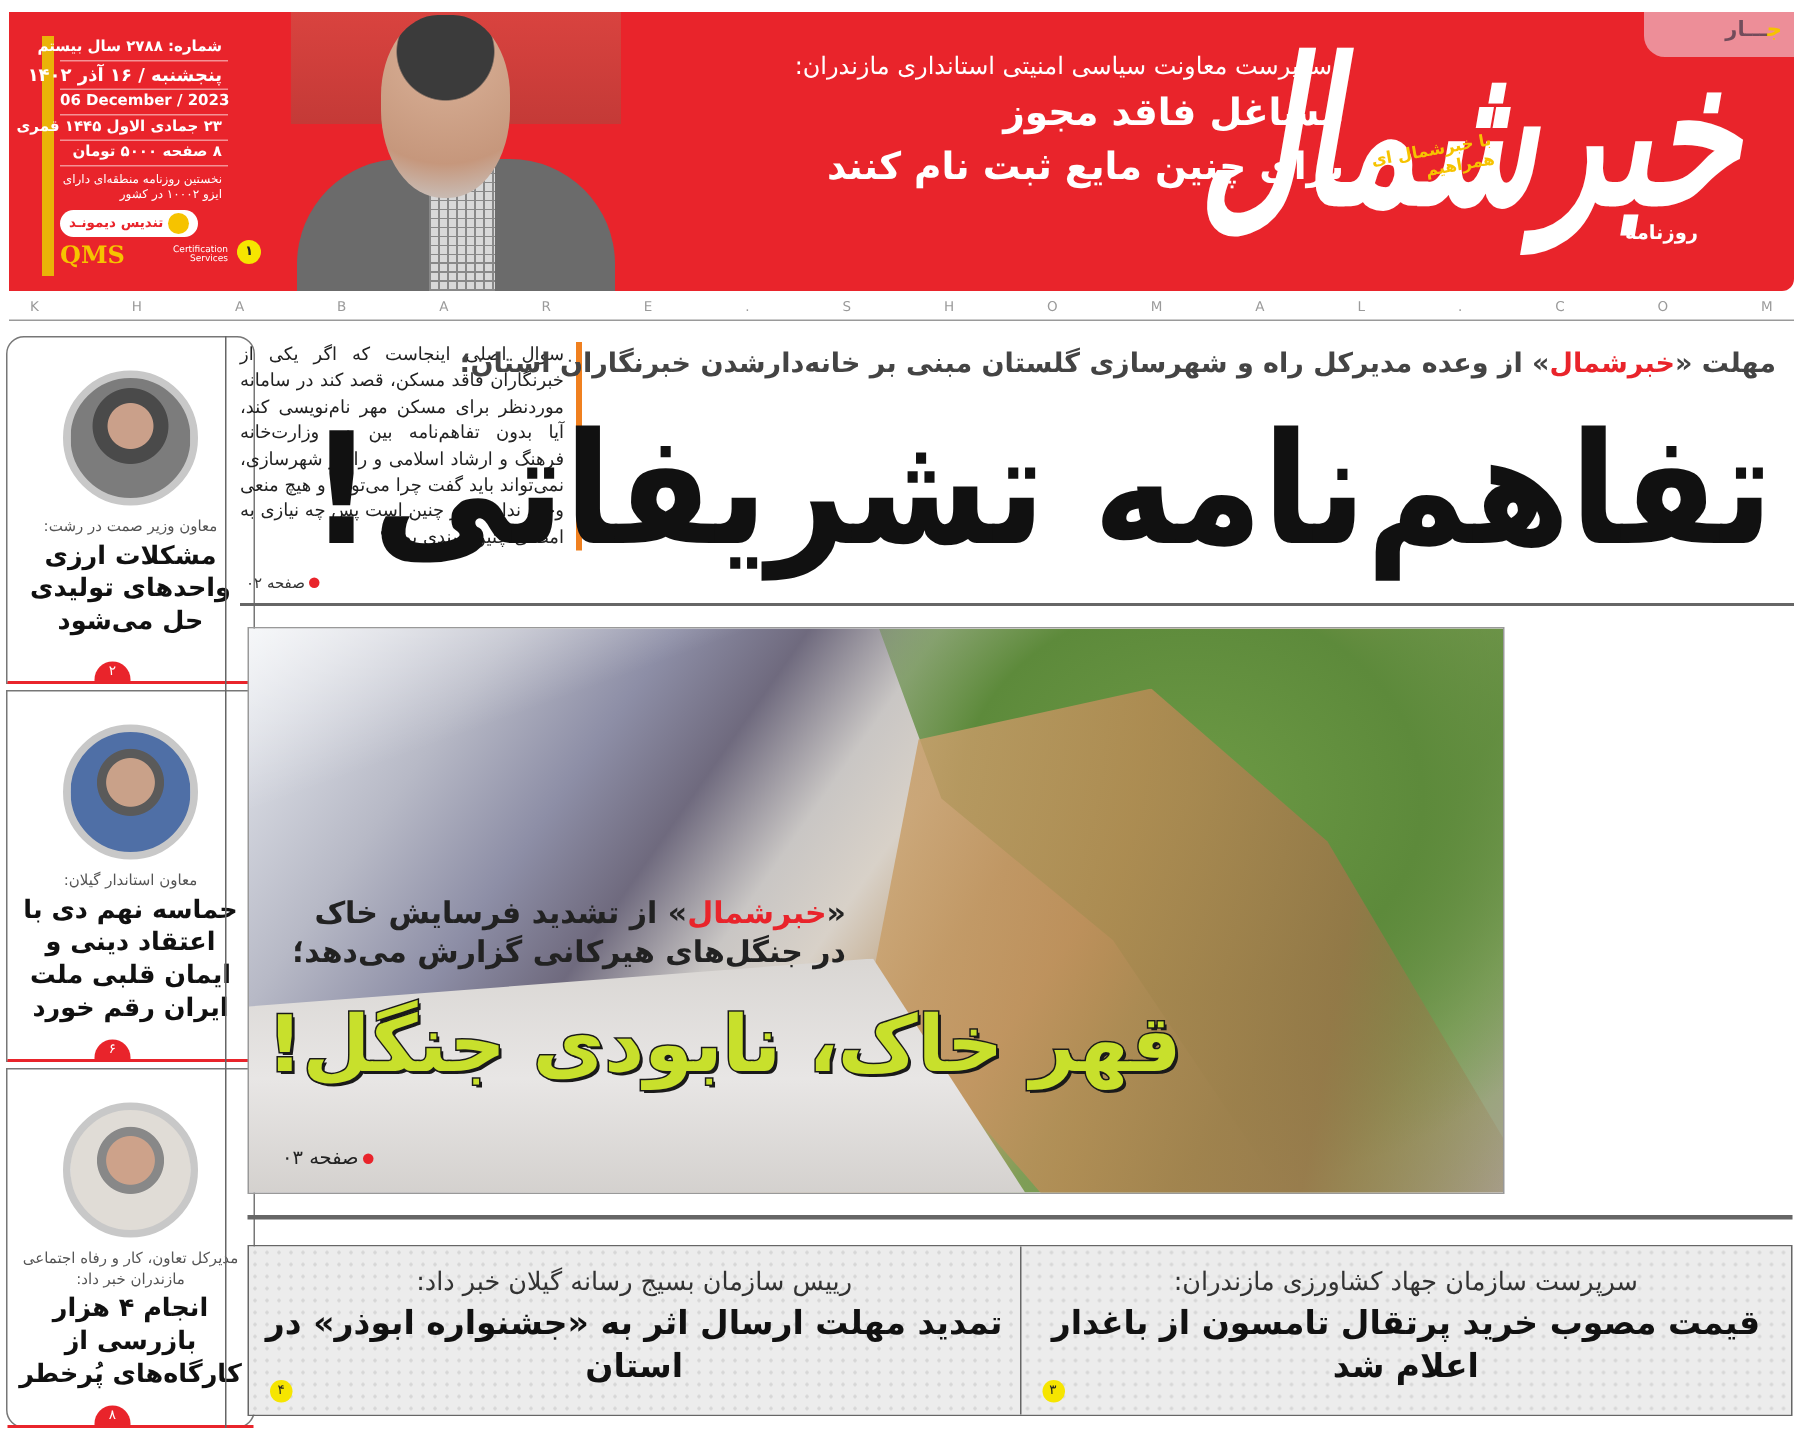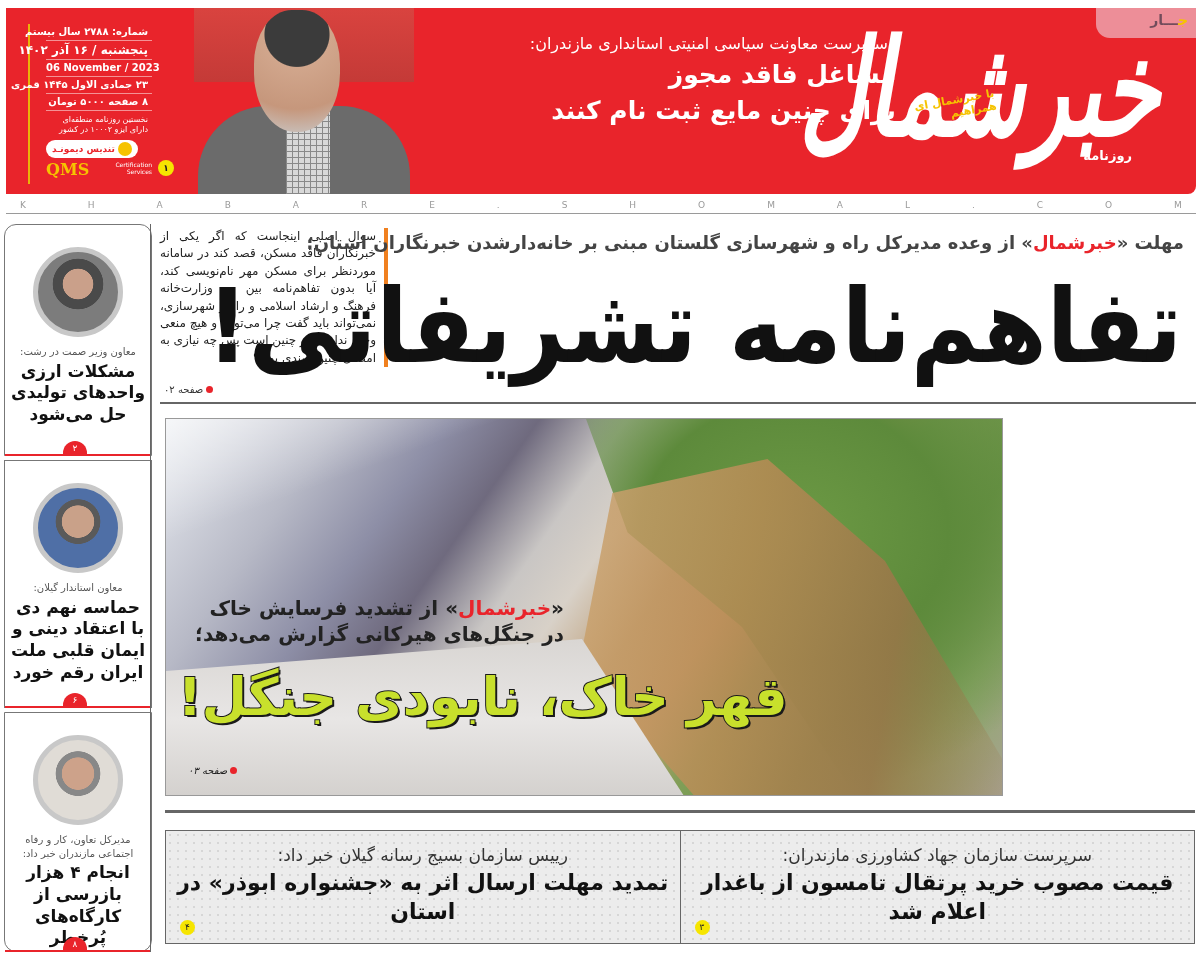--- a/index.html
+++ b/index.html
@@ -7,33 +7,33 @@
   body { font-family: "DejaVu Sans", sans-serif; position: relative; direction: ltr; }
 
   
   .masthead {
     position: absolute; left: 6px; top: 8px; width: 1190px; height: 186px;
     background: #e9242b; border-radius: 0 0 8px 0; overflow: hidden;
   }
   .info-box {
     position: absolute; left: 22px; top: 16px; width: 124px; height: 160px;
     color: #fff; text-align: right; direction: rtl; font-size: 10px; line-height: 1;
-    border-left: 2px solid #eab308; padding-left: 16px;
+    border-left: 8px solid #eab308; padding-left: 4px;
   }
   .info-box .info-line { padding: 3px 4px 3px 0; border-bottom: 1px solid rgba(255,255,255,0.5); font-weight: bold; white-space: nowrap; }
   .info-box .info-line.big { font-size: 12px; }
   .info-box .info-line.date-en { direction: ltr; text-align: right; font-size: 10px; }
   .info-box .info-line.small { font-weight: normal; font-size: 8px; border-bottom: none; padding-top: 4px; line-height: 1.2; white-space: normal; }
   .badge-row { display: flex; justify-content: flex-end; align-items: center; margin-top: 3px; }
   .badge-pill {
     background: #fff; color: #e9242b; border-radius: 9px; font-size: 9px; font-weight: bold;
     padding: 2px 6px; display: flex; align-items: center; gap: 3px;
   }
   .badge-pill .sun { width: 14px; height: 14px; border-radius: 50%; background: #f6c300; display: inline-block; }
-  .qms { direction: ltr; display: flex; justify-content: flex-end; gap: 11px; margin-top: 4px; }
+  .qms { direction: ltr; display: flex; align-items: center; justify-content: flex-end; gap: 11px; margin-top: 4px; }
   .qms .qms-mark { font-family: "DejaVu Serif", serif; font-weight: bold; color: #f6c300; font-size: 16px; }
   .qms .qms-sub { font-size: 6px; color: #fff; line-height: 1.1; }
   .page-dot {
     position: absolute; left: 152px; top: 152px; width: 16px; height: 16px; border-radius: 50%;
     background: #f6e500; color: #222; font-size: 9px; font-weight: bold; text-align: center; line-height: 16px;
   }
   .portrait {
     position: absolute; left: 188px; top: 0; width: 220px; height: 186px;
     background: linear-gradient(180deg, #d9433f 0%, #c43a37 40%, transparent 40%);
   }
@@ -66,21 +66,21 @@
   .watermark .wm-rest { color: #0f172a; opacity: 0.55; }
 
   .url-strip {
     position: absolute; left: 6px; top: 196px; width: 1190px; height: 18px; display: flex; justify-content: space-between;
     padding: 0 14px; font-size: 9px; color: #9a9a9a; border-bottom: 1px solid #9a9a9a; align-items: center;
   }
 
   
   .sidebar { position: absolute; left: 4px; top: 224px; width: 142px; height: 728px; }
   .sidebar-card {
-    position: absolute; left: 0; width: 148px; border: 1px solid #777; background: #fff; direction: rtl; text-align: center;
+    position: absolute; left: 0; width: 166px; border: 1px solid #777; background: #fff; direction: rtl; text-align: center;
   }
   .sidebar-card.first { border-radius: 12px 12px 0 0; top: 0; height: 232px; }
   .sidebar-card.middle { top: 236px; height: 248px; }
   .sidebar-card.last { top: 488px; height: 240px; border-radius: 0 0 12px 12px; }
   .avatar {
     width: 90px; height: 90px; margin: 22px auto 8px; border-radius: 50%; border: 5px solid #c8c8c8;
     background: radial-gradient(circle at 50% 40%, #caa08a 0 24%, #4a4a4a 25% 40%, #7c7c7c 41% 100%);
   }
   .avatar.a2 { background: radial-gradient(circle at 50% 42%, #c9a189 0 26%, #5a5a5a 27% 36%, #4f6fa6 37% 100%); }
   .avatar.a3 { background: radial-gradient(circle at 50% 42%, #cda28a 0 26%, #888 27% 36%, #e0dcd6 37% 100%); }
@@ -135,21 +135,21 @@
     background: linear-gradient(180deg, #d9d6d3 0%, #e8e6e5 50%, #d3d0cd 100%);
     clip-path: polygon(0 20%, 80% 0, 100% 100%, 0 100%);
   }
   .photo-kicker { position: absolute; left: 18px; top: 176px; width: 380px; direction: rtl; text-align: right; font-size: 20px; font-weight: bold; color: #222; line-height: 1.3; }
   .photo-kicker .brand { color: #e9242b; }
   .photo-headline {
     position: absolute; left: 12px; top: 252px; direction: rtl; font-size: 52px; font-weight: bold; color: #c8e02c;
     -webkit-text-stroke: 2px #1a1a1a; paint-order: stroke fill; white-space: nowrap; line-height: 1;
     text-shadow: 2px 2px 0 #1a1a1a;
   }
-  .photo-page { position: absolute; left: 22px; top: 346px; direction: rtl; font-size: 10px; color: #222; font-style: italic; }
+  .photo-page { position: absolute; left: 22px; top: 346px; direction: rtl; font-size: 13px; color: #222; }
   .photo-page .dot { display: inline-block; width: 7px; height: 7px; border-radius: 50%; background: #e9242b; margin-left: 3px; }
 
   .section-rule { position: absolute; left: 165px; top: 810px; width: 1030px; height: 3px; background: #666; }
 
   
   .bottom-row { position: absolute; left: 165px; top: 830px; width: 1030px; height: 114px; display: flex; flex-direction: row-reverse; border: 1px solid #666; }
   .bottom-card {
     position: relative; flex: 1; height: 100%; direction: rtl; text-align: center; padding-top: 14px;
     background-color: #ececec;
     background-image: radial-gradient(#d6d6d6 1px, transparent 1.2px);
@@ -164,21 +164,21 @@
     font-size: 9px; line-height: 15px; text-align: center; color: #222;
   }
 </style>
 </head>
 <body>
 
 <header class="masthead">
   <div class="info-box">
     <div class="info-line">شماره: ۲۷۸۸ سال بیستم</div>
     <div class="info-line big">پنجشنبه / ۱۶ آذر ۱۴۰۲</div>
-    <div class="info-line date-en">06 November / 2023</div>
+    <div class="info-line date-en">06 December / 2023</div>
     <div class="info-line">۲۳ جمادی الاول ۱۴۴۵ قمری</div>
     <div class="info-line">۸ صفحه  ۵۰۰۰ تومان</div>
     <div class="info-line small">نخستین روزنامه منطقه‌ای دارای ایزو ۱۰۰۰۲ در کشور</div>
     <div class="badge-row">
       <div class="badge-pill">
         <span class="sun"></span>
         <span>تندیس دیمونـد</span>
       </div>
     </div>
     <div class="qms">

